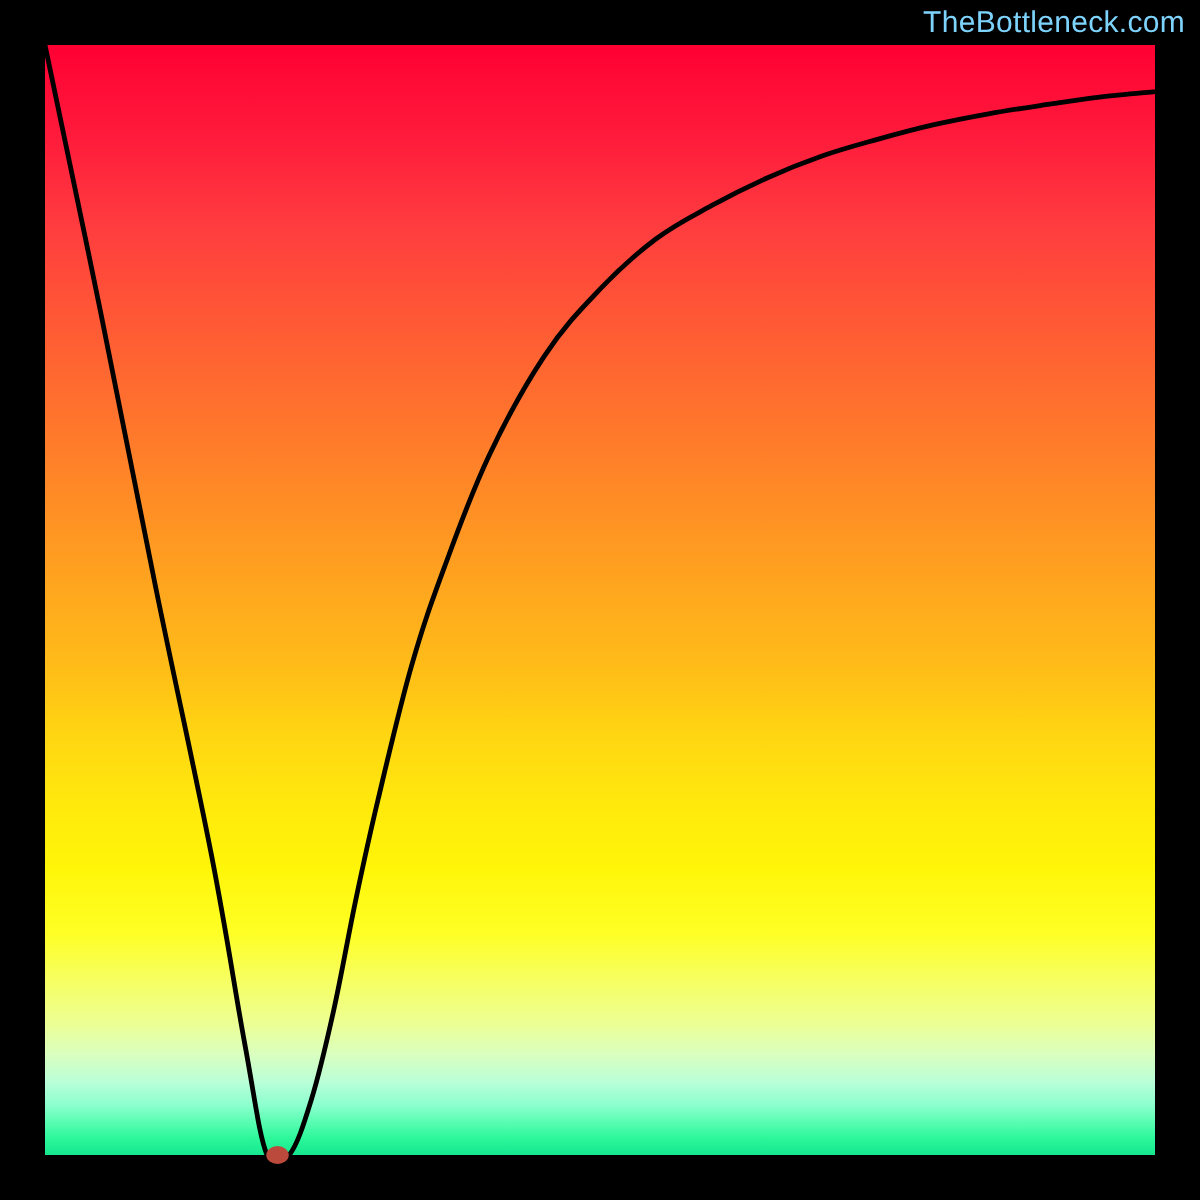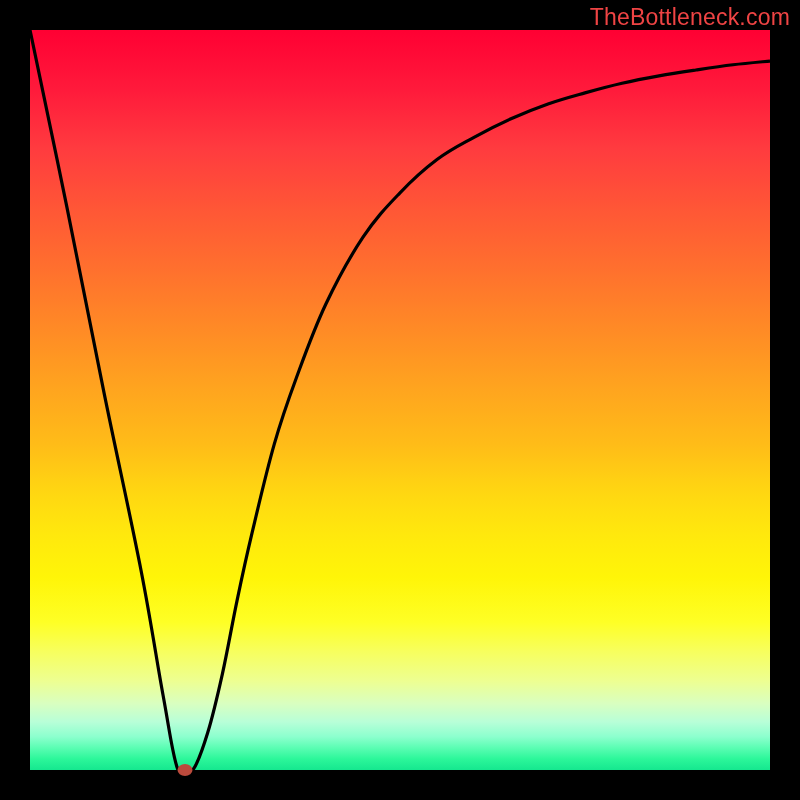--- a/index.html
+++ b/index.html
@@ -14,22 +14,22 @@
   .frame {
     position: relative;
     width: 800px;
     height: 800px;
     background: #000;
   }
   .watermark {
     position: absolute;
     top: 4px;
     right: 10px;
-    color: #ef4444;
-    font-size: 23px;
+    color: #7dd3fc;
+    font-size: 20px;
     font-weight: 500;
     letter-spacing: 0.2px;
     z-index: 5;
   }
   .plot {
     position: absolute;
     left: 30px;
     top: 30px;
     width: 740px;
     height: 740px;

